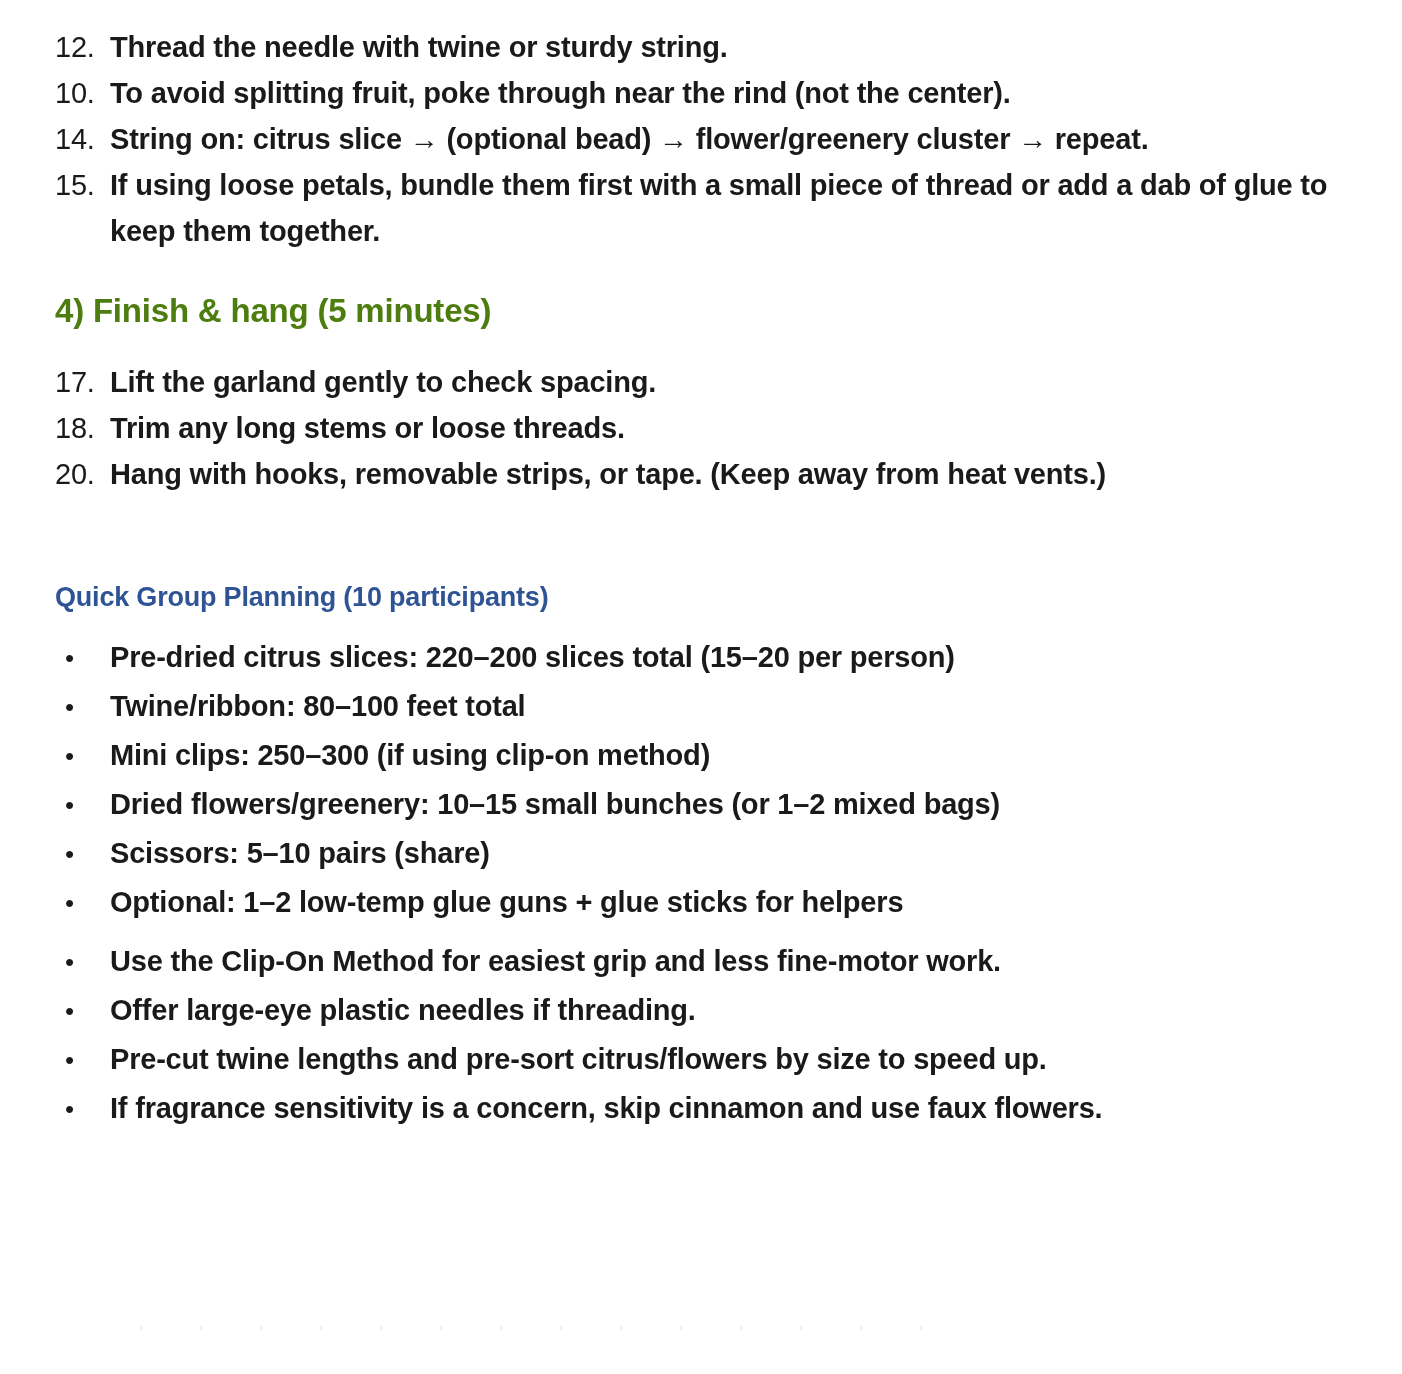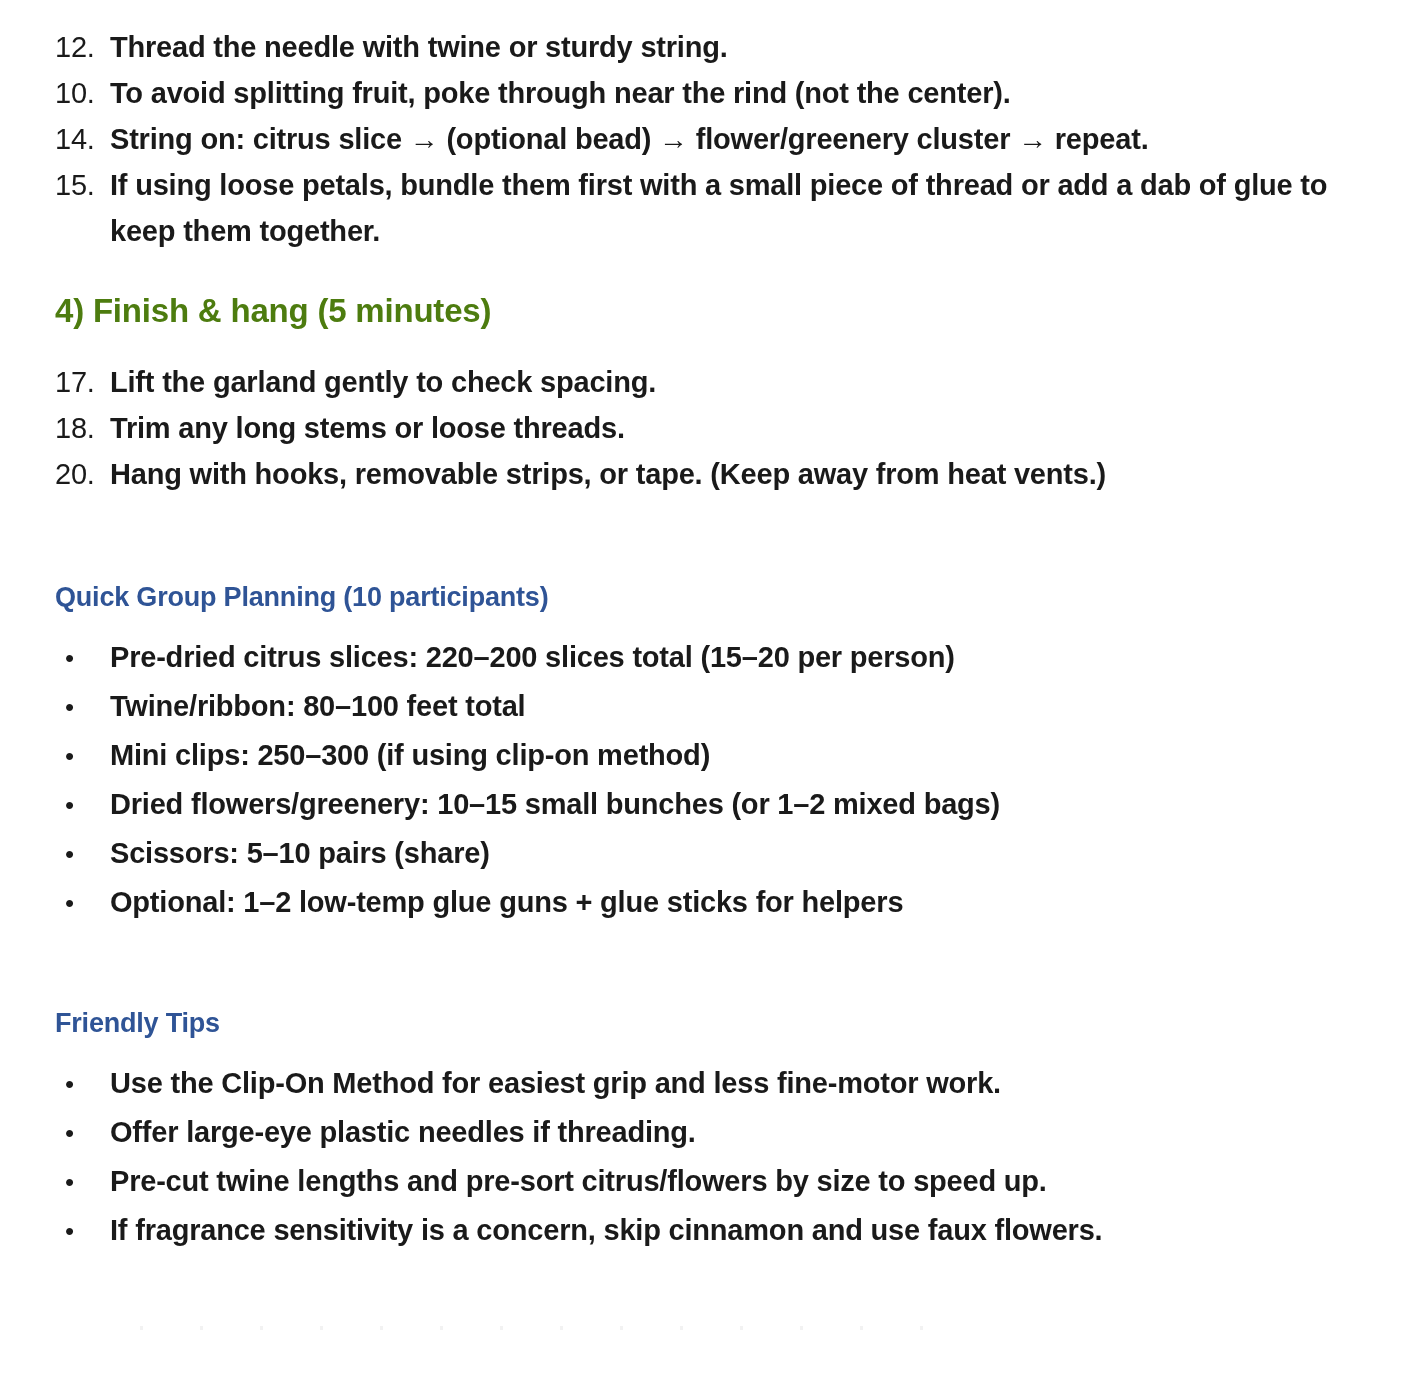--- a/index.html
+++ b/index.html
@@ -141,21 +141,20 @@
     <li>
       <span class="marker">•</span>
       <span class="li-text">Scissors: 5–10 pairs (share)</span>
     </li>
     <li>
       <span class="marker">•</span>
       <span class="li-text">Optional: 1–2 low-temp glue guns + glue sticks for helpers</span>
     </li>
   </ul>
 
-  <h1 class="main-heading" id="heading-tips">Friendly Tips</h1>
 
   <ul class="bullet-list" id="list-tips">
     <li>
       <span class="marker">•</span>
       <span class="li-text">Use the Clip-On Method for easiest grip and less fine-motor work.</span>
     </li>
     <li>
       <span class="marker">•</span>
       <span class="li-text">Offer large-eye plastic needles if threading.</span>
     </li>

